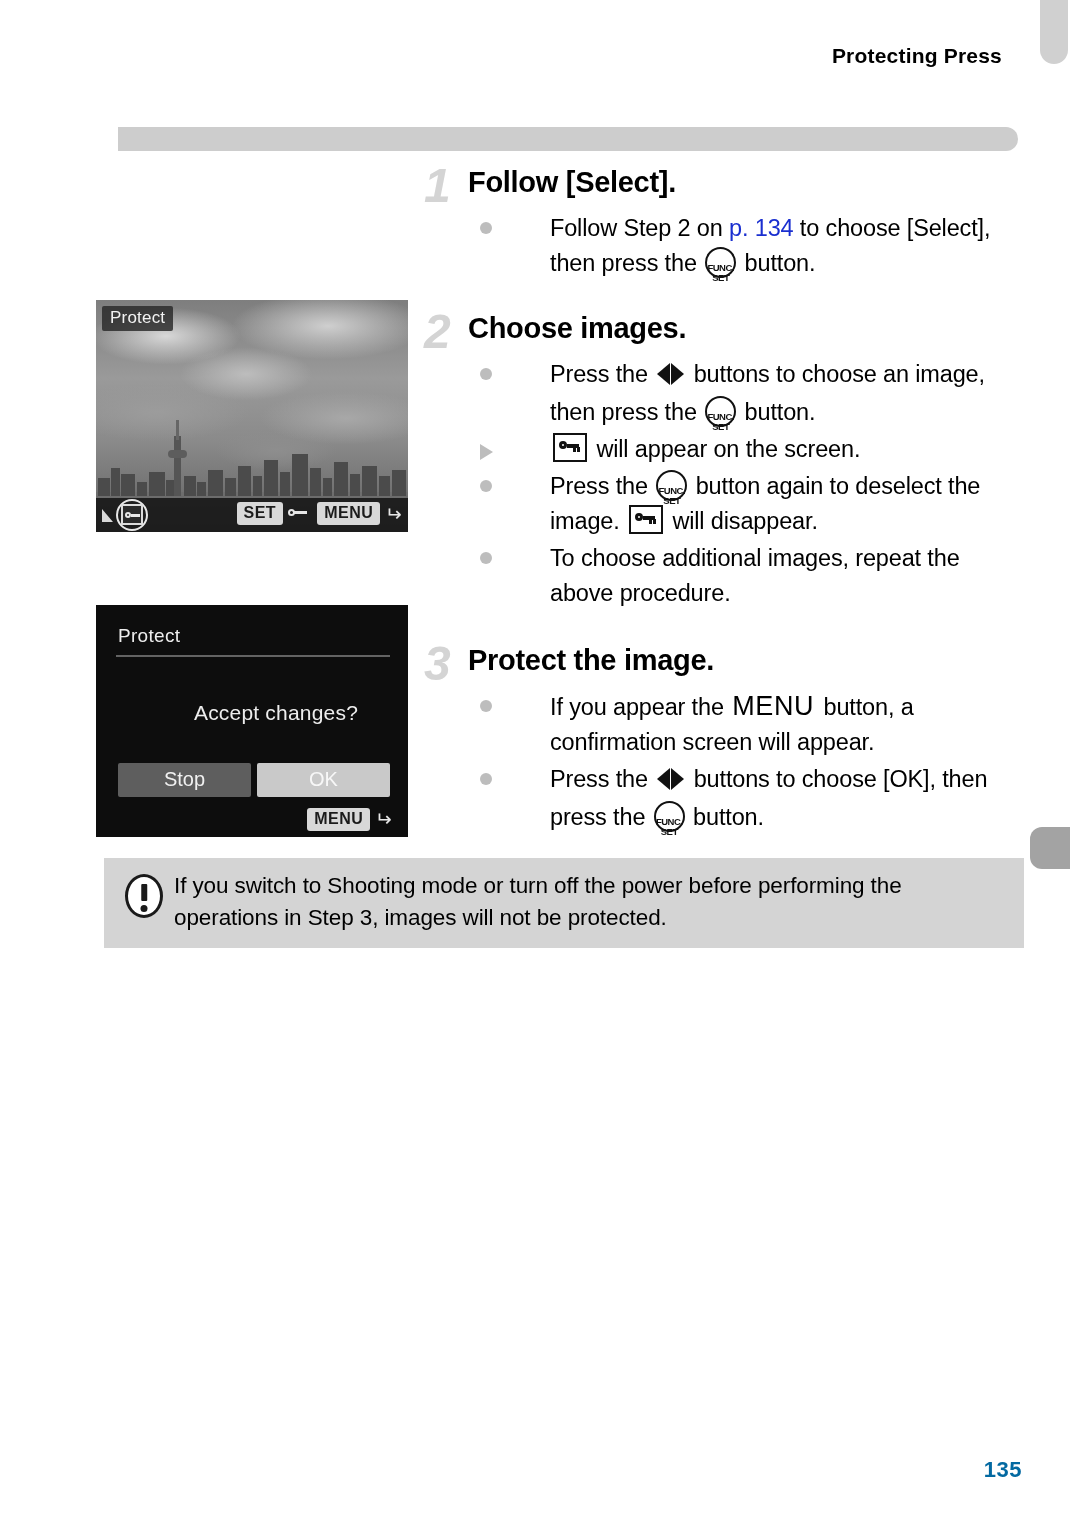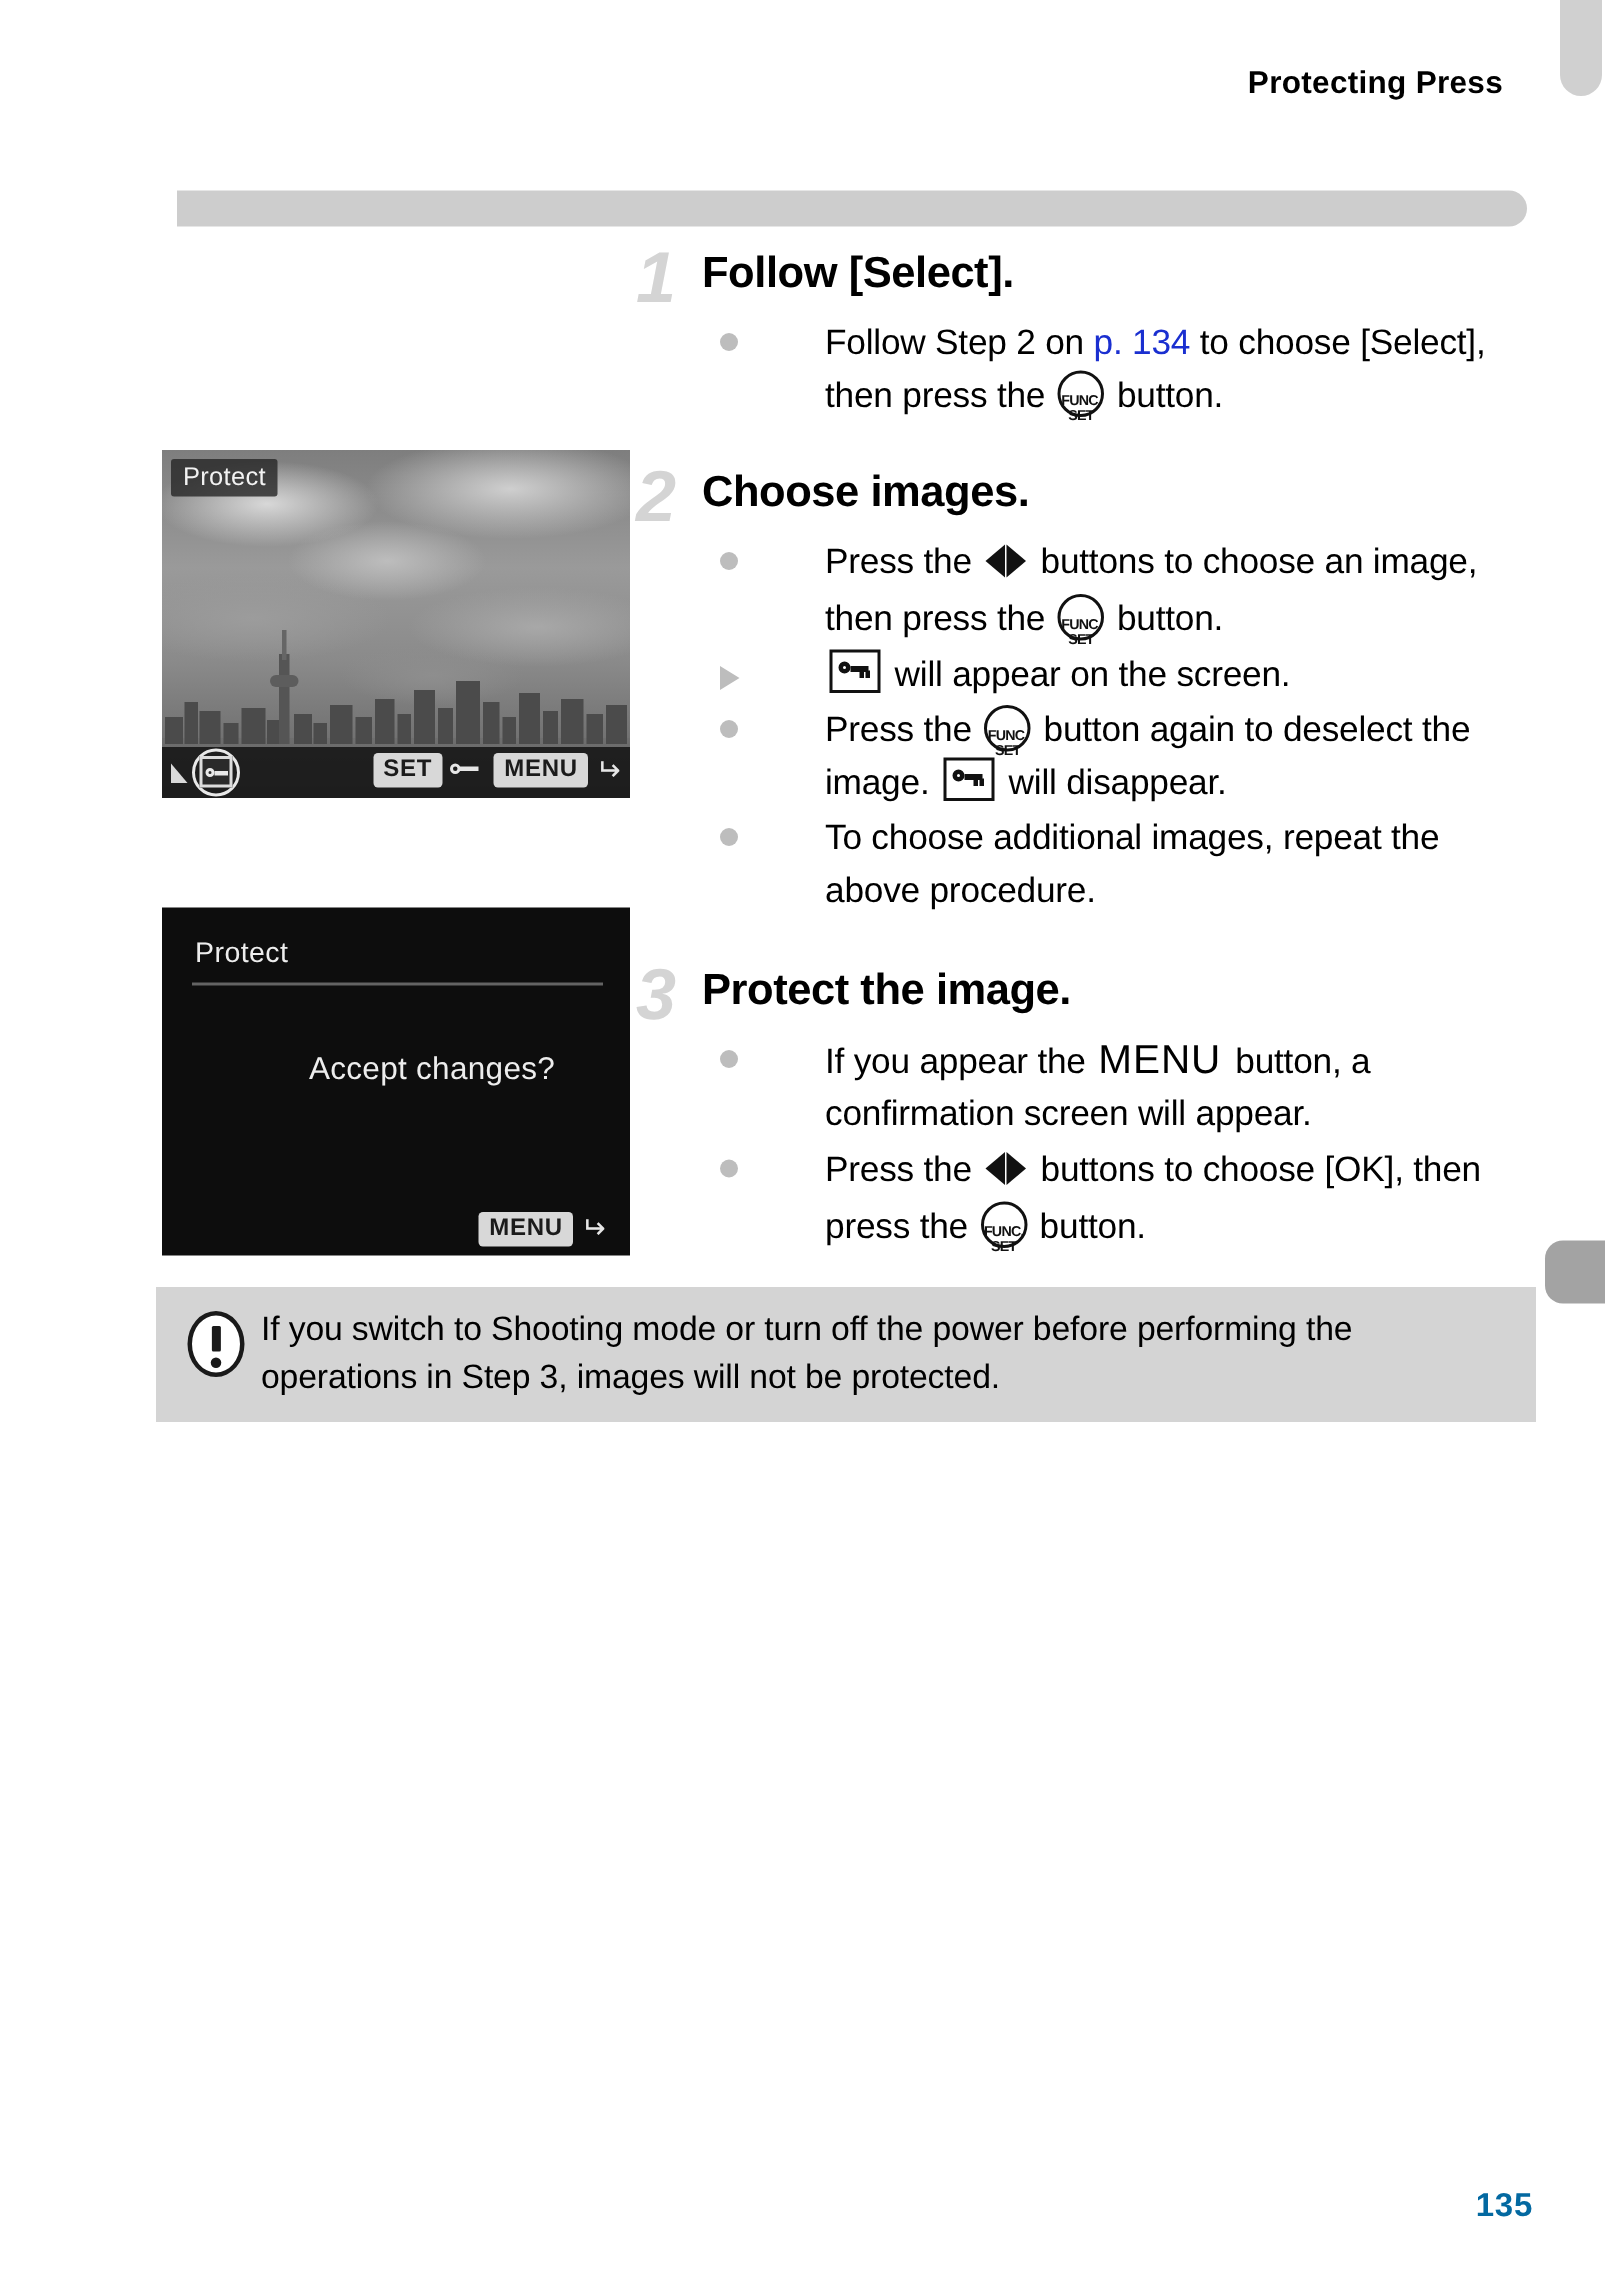--- a/index.html
+++ b/index.html
@@ -69,21 +69,21 @@
     height: 24px;
     margin-left: 14px;
     margin-top: 4px;
     background: #cdcdcd;
     border-radius: 0 12px 12px 0;
   }
 
   
   .figure-col {
     position: absolute;
-    left: 108px;
+    left: 96px;
     width: 252px;
   }
   .steps-col {
     position: absolute;
     left: 424px;
     width: 600px;
     top: 165px;
   }
 
   
@@ -570,20 +570,24 @@
     </div>
   </div>
 </div>
 
 <div class="figure-col" style="top:605px;">
 
   <div class="cam cam-dialog">
     <div class="dlg-title">Protect</div>
     <div class="dlg-rule"></div>
     <div class="dlg-q">Accept changes?</div>
+    <div class="dlg-btns">
+      <div class="dlg-btn stop">Stop</div>
+      <div class="dlg-btn ok">OK</div>
+    </div>
     <div class="dlg-menu">
       <span class="pill">MENU</span>
       <span class="back-arrow">↵</span>
     </div>
   </div>
 </div>
 
 <div class="steps-col">
 
   <div class="step">

